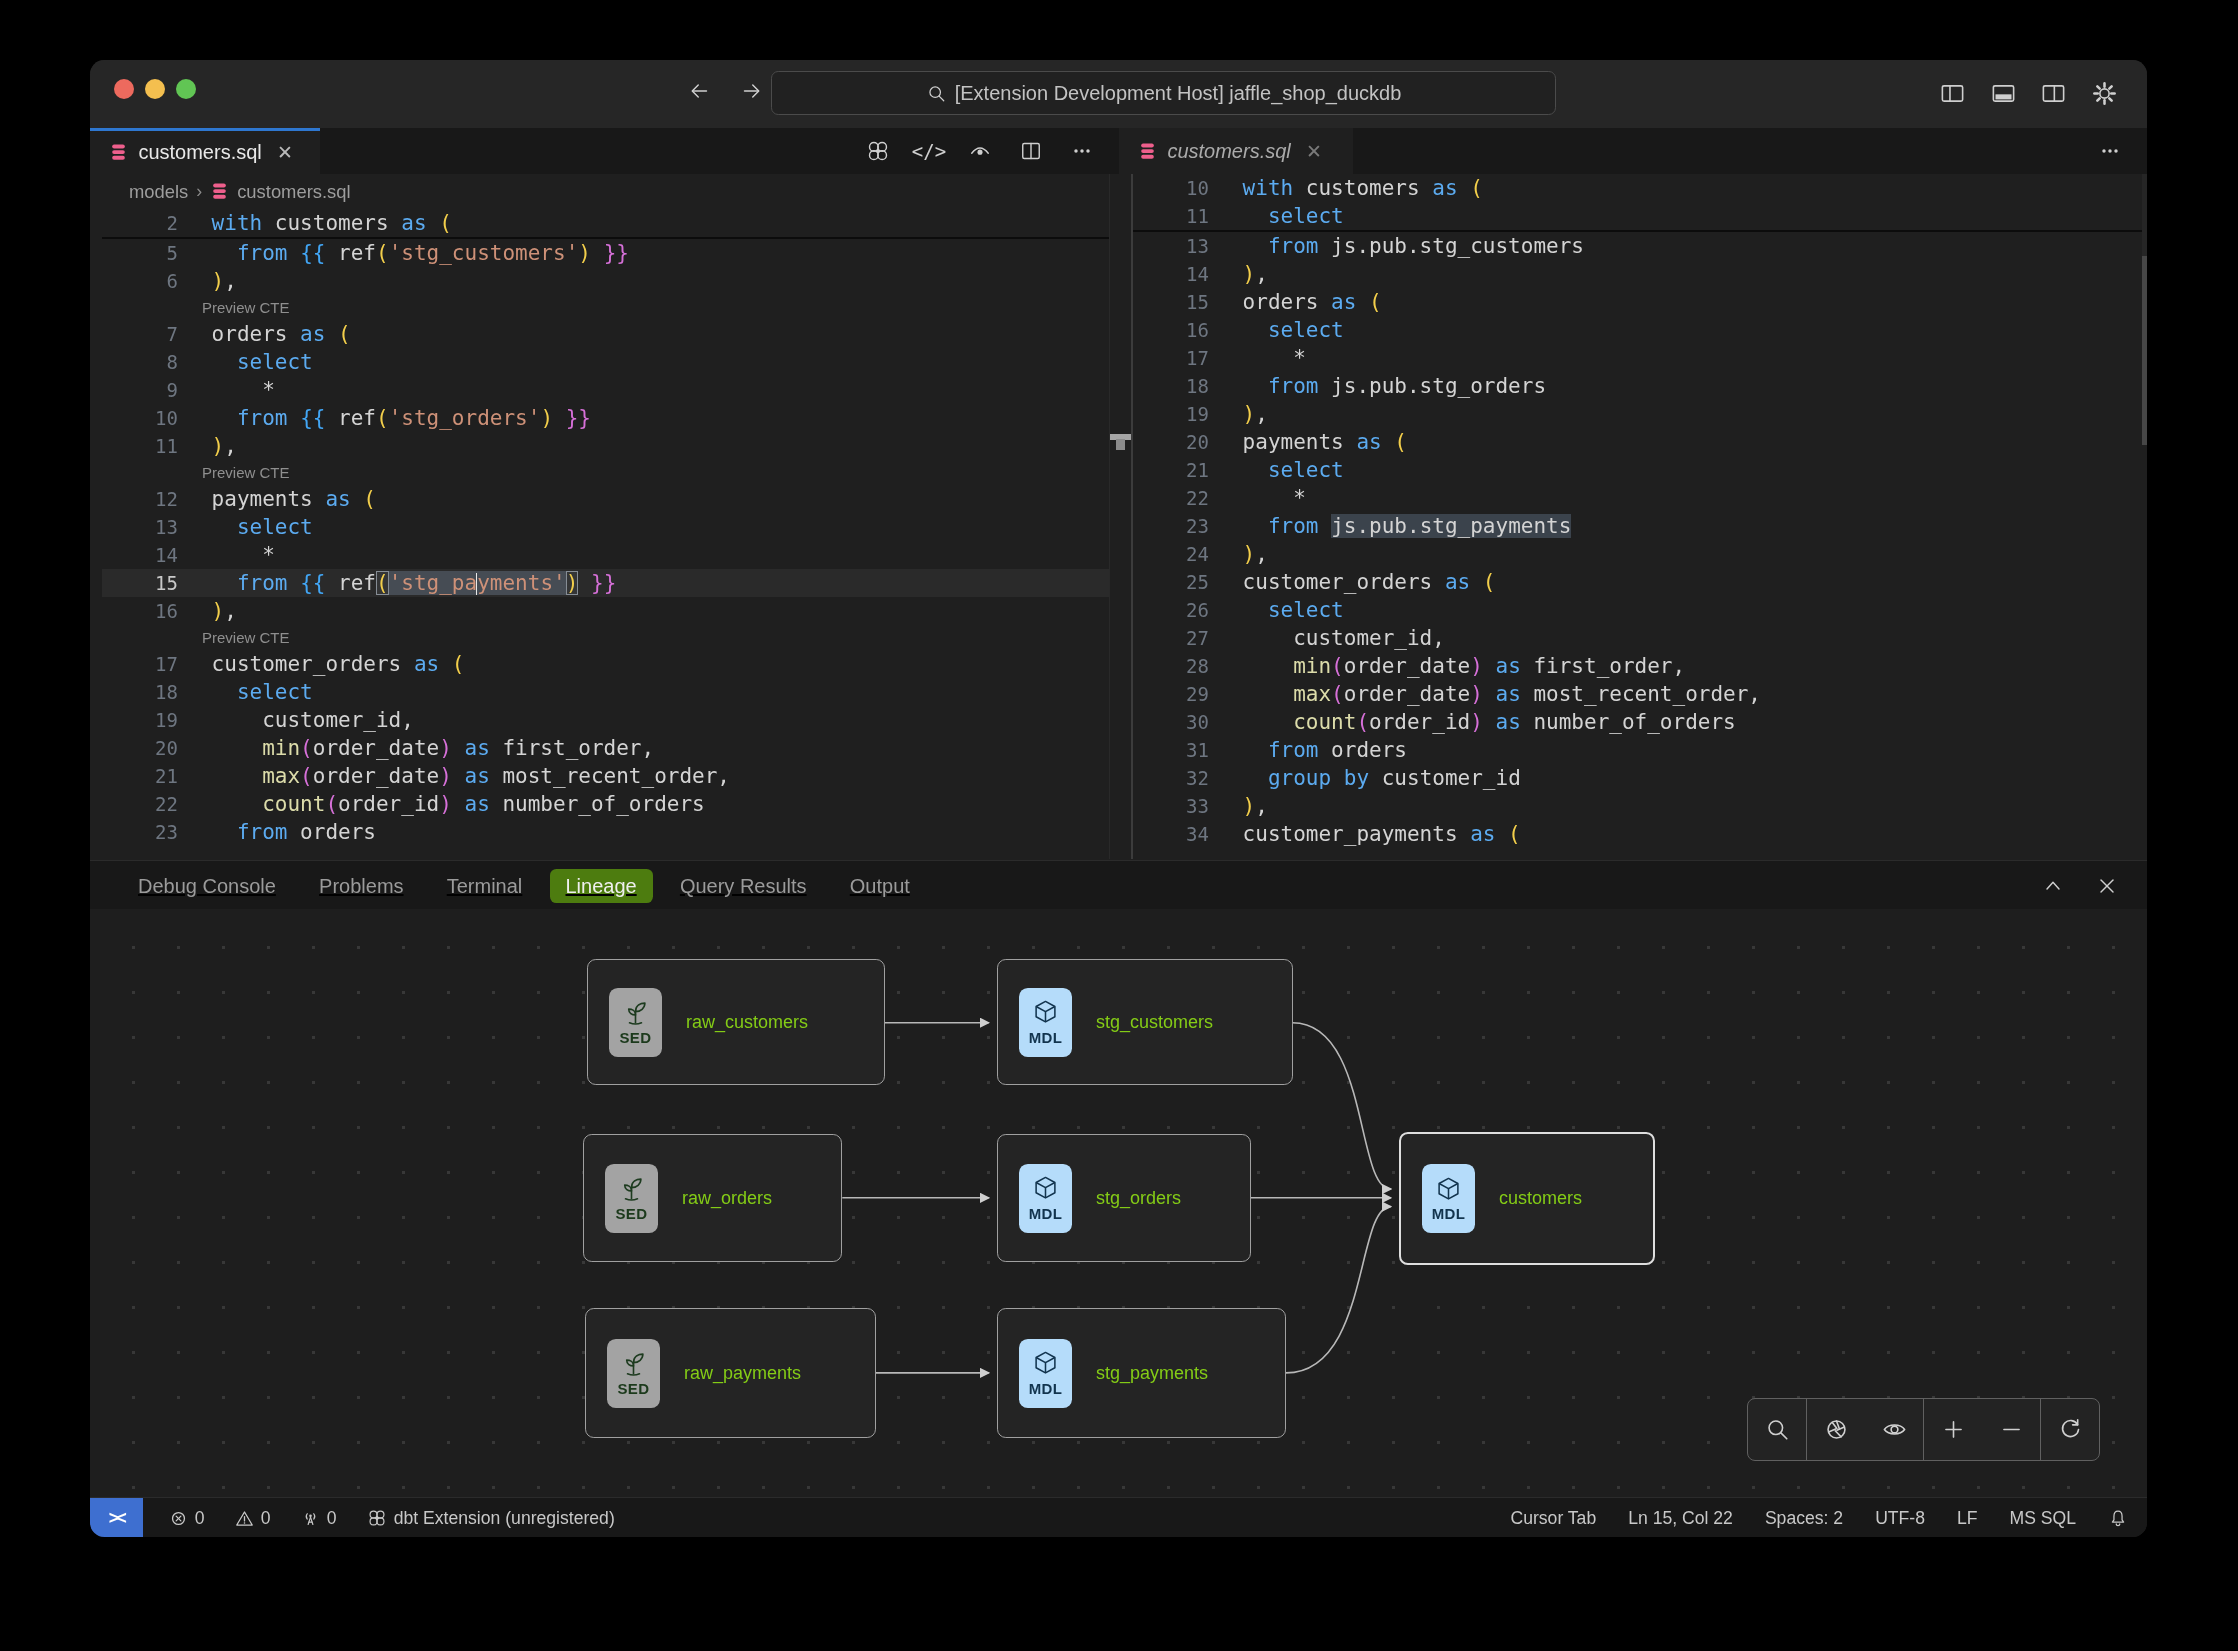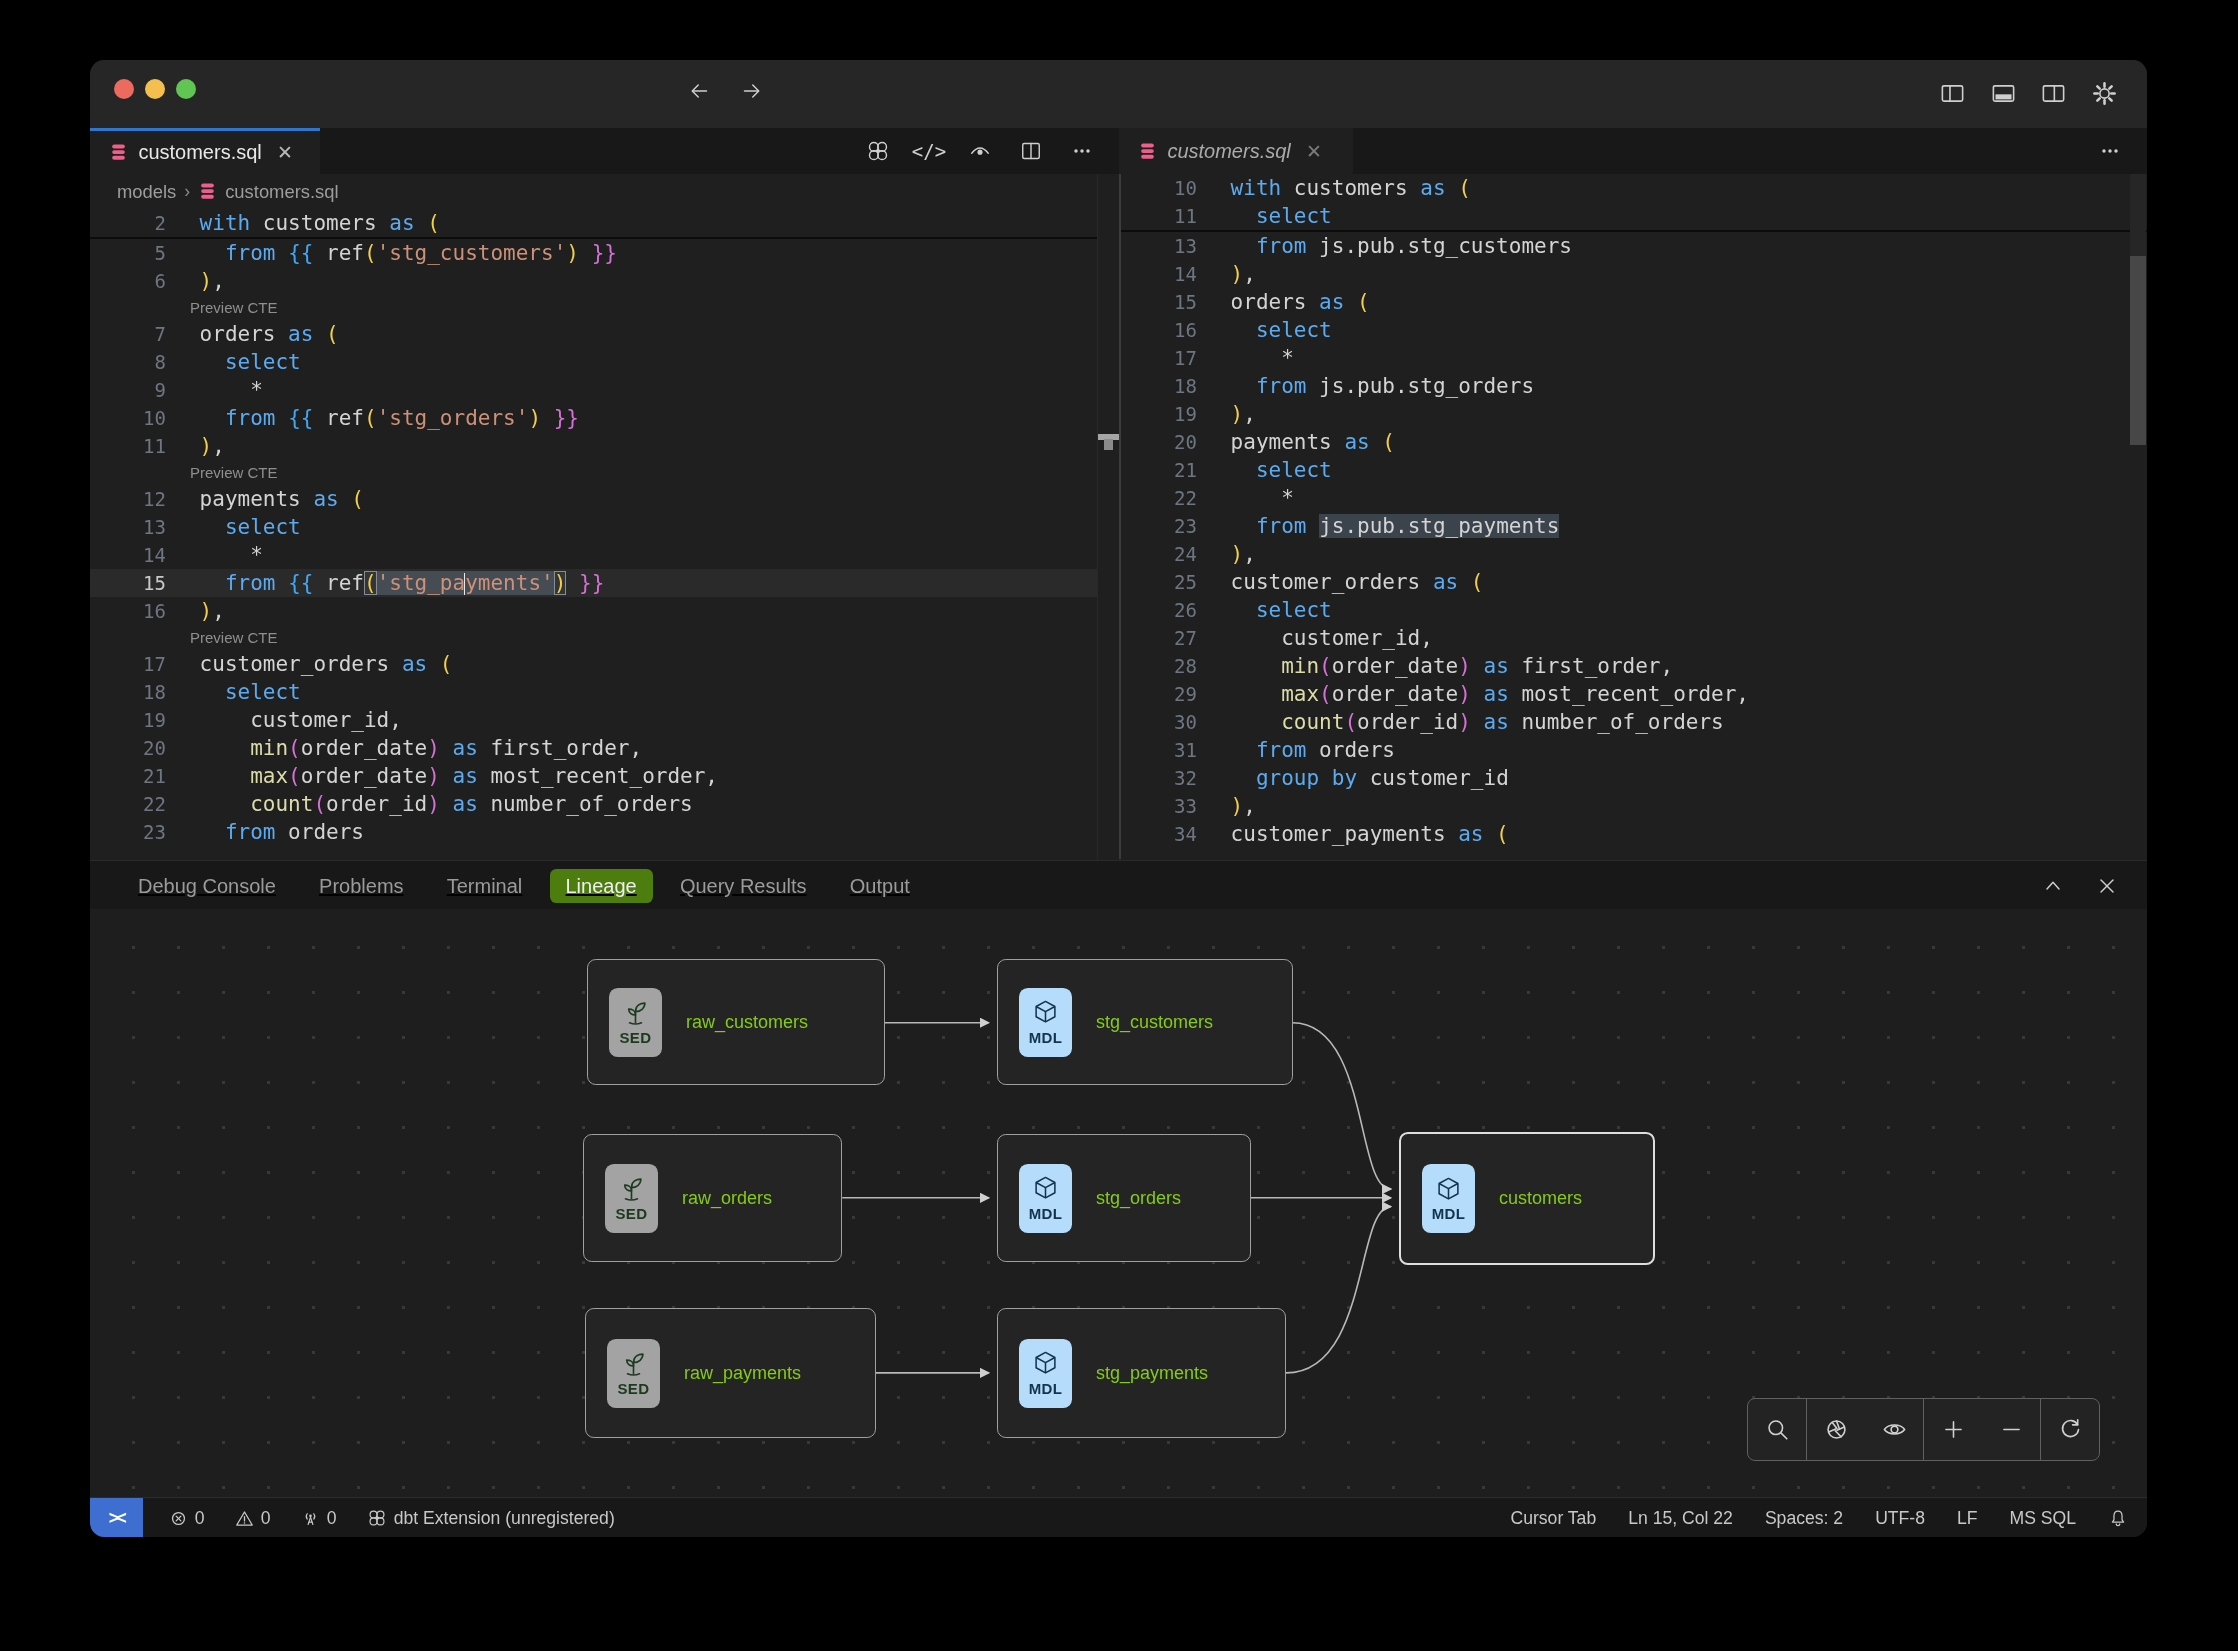--- a/index.html
+++ b/index.html
@@ -22,21 +22,21 @@
   .tab{position:absolute;left:0;top:0;height:46px;display:flex;align-items:center;gap:10.4px;padding:0 16px 0 19px;background:#1f1f1f;}
   .tab .tlabel{font-size:20px;color:#e8e8e8;}
   .tab.active{border-top:3.2px solid #2e77d0;height:43px;width:195px;}
   .tab.previewtab{width:199px;}
   .tab.previewtab .tlabel{font-style:italic;color:#ababab;}
   .tab .closex{color:#b9b9b9;font-size:19px;margin-left:4.8px;}
   .tab.previewtab .closex{color:#7a7a7a;}
   .editor-actions{position:absolute;right:21px;top:0;height:46px;display:flex;align-items:center;gap:19px;color:#cfcfcf;}
   .codeglyph{font-family:"DejaVu Sans Mono",monospace;font-size:19px;color:#cfcfcf;}
   
-  .editors{position:absolute;left:0;top:114px;width:100%;height:685px;background:#1f1f1f;}
+  .editors{position:absolute;left:12px;top:114px;width:100%;height:685px;background:#1f1f1f;}
   .pane{position:absolute;top:0;height:685px;overflow:hidden;}
   .pane.pleft{left:0;width:1007px;}
   .ovruler{position:absolute;left:1007px;top:0;width:21.6px;height:685px;background:#1f1f1f;border-left:0.8px solid #292929;}
   .divider{position:absolute;left:1029px;top:0;width:1.6px;height:685px;background:#3c3c3c;}
   .pane.pright{left:1031px;width:1027px;}
   .breadcrumb{height:35px;display:flex;align-items:center;gap:8px;padding-left:27px;font-size:18.4px;color:#9d9d9d;}
   .breadcrumb .chev{color:#8a8a8a;font-size:17.6px;}
   .code-row{display:flex;height:28px;line-height:28px;font-family:"DejaVu Sans Mono",monospace;font-size:21px;white-space:pre;}
   .code-row .gutter{flex:0 0 76px;text-align:right;padding-right:9.6px;color:#6e7681;font-size:19px;}
   .code-row.current{background:rgba(255,255,255,.05);}
@@ -106,20 +106,31 @@
           </span>
         <span class="icon-btn">
             <svg width="24" height="24" viewBox="0 0 32 32">
               <g stroke="#cfcfcf" stroke-width="1.9" fill="none" stroke-linecap="round" stroke-linejoin="round">
                 <path d="M6 16 H24"></path>
                 <path d="M17 8 L25 16 L17 24"></path>
               </g>
             </svg>
           </span>
       </div>
+      <div class="searchbox">
+        <span>
+            <svg width="21" height="21" viewBox="0 0 32 32">
+              <g stroke="#cfcfcf" stroke-width="1.9" fill="none" stroke-linecap="round" stroke-linejoin="round">
+                <circle cx="14" cy="14" r="8"></circle>
+                <path d="M20 20 L27 27"></path>
+              </g>
+            </svg>
+          </span>
+        <span>[Extension Development Host] jaffle_shop_duckdb</span>
+      </div>
       <div class="tb-right" id="tb-right">
           <span class="icon-btn">
             <svg width="27" height="27" viewBox="0 0 32 32">
               <g stroke="#cfcfcf" stroke-width="1.9" fill="none" stroke-linecap="round" stroke-linejoin="round">
                 <rect x="4" y="7" width="24" height="18" rx="2"></rect>
                 <path d="M13 7 V25"></path>
               </g>
             </svg>
           </span>
           <span class="icon-btn">

